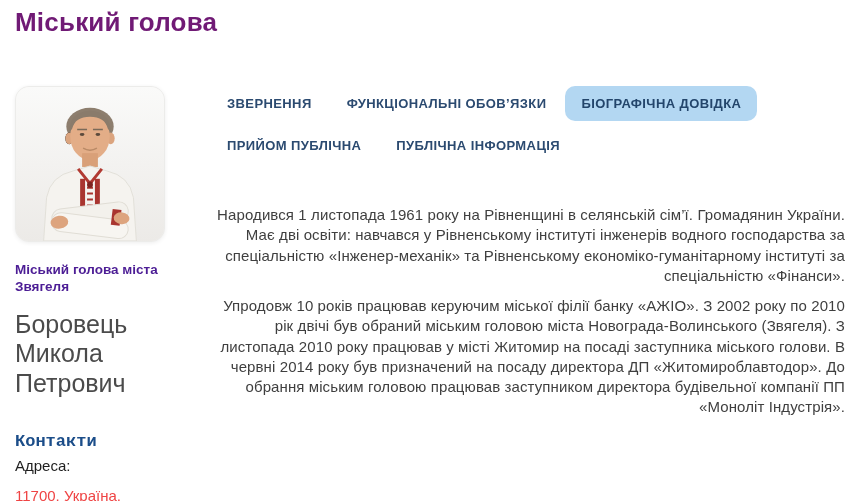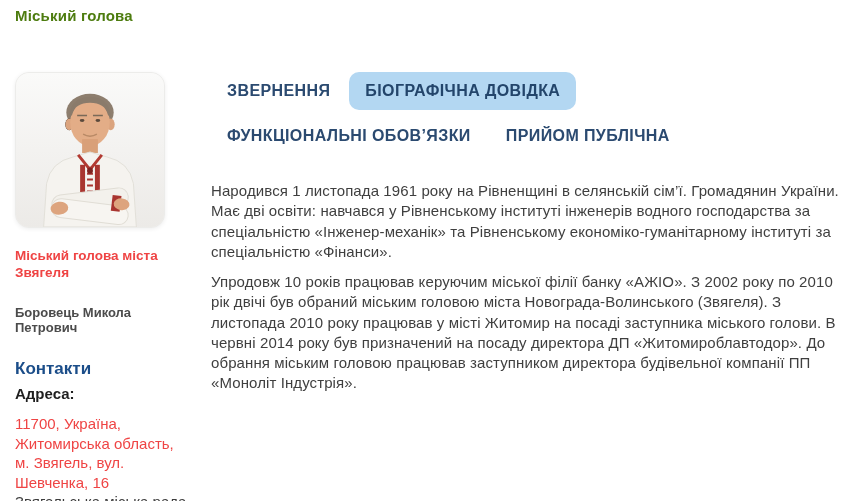--- a/index.html
+++ b/index.html
@@ -4,63 +4,63 @@
 <style>
   * { margin:0; padding:0; box-sizing:border-box; }
   html,body { background:#ffffff; }
   body {
     width:859px; height:501px; overflow:hidden;
     font-family:"Liberation Sans","DejaVu Sans",sans-serif;
     color:#3f3f3f;
   }
   .page { padding:7px 14px 0 15px; }
   .page-title {
-    font-size:15px; font-weight:bold; color:#4d7c0f;
+    font-size:26px; font-weight:bold; color:#701a75;
     letter-spacing:0.2px; margin-bottom:48px;
   }
   .layout { display:flex; align-items:flex-start; }
 
   
   .left-col { width:177px; flex-shrink:0; }
   .photo-card {
     width:150px; height:156px; border-radius:14px;
     border:1px solid #ececea; overflow:hidden; background:#f6f5f3;
     box-shadow:0 1px 4px rgba(0,0,0,0.07);
   }
   .photo-card svg { display:block; width:100%; height:100%; }
   .photo-caption {
     margin-top:20px; width:160px;
-    font-size:13.5px; font-weight:bold; color:#ef4444; line-height:1.25;
+    font-size:13.5px; font-weight:bold; color:#4c1d95; line-height:1.25;
   }
   .person-name {
-    margin-top:23px; width:172px;
-    font-size:13px; font-weight:700; color:#4b4b4b; line-height:1.18;
+    margin-top:14px; width:172px;
+    font-size:25px; font-weight:400; color:#4b4b4b; line-height:1.18;
   }
   .contacts-heading {
-    margin-top:24px; font-size:17px; font-weight:bold; color:#1b4d89;
+    margin-top:34px; font-size:17px; font-weight:bold; color:#1b4d89;font-family:Liberation Mono, monospace;
   }
   .address-label {
-    margin-top:6px; font-size:15px; font-weight:bold; color:#1f1f1f;
+    margin-top:6px; font-size:15px; font-weight:normal; color:#1f1f1f;
   }
   .address-text {
     margin-top:12px; width:168px;
     font-size:15px; color:#ef4444; line-height:1.3;
   }
   .org-text { width:172px; font-size:15px; color:#3d3d3d; line-height:1.3; }
 
   
   .main-col { flex:1; margin-left:19px; max-width:642px; }
   .tabs { display:flex; flex-wrap:wrap; row-gap:7px; column-gap:3px; }
   .tab {
-    font-size:16px; font-weight:bold; color:#2b4a70;
+    font-size:13px; font-weight:bold; color:#2b4a70;
     letter-spacing:0.4px; padding:10px 16px; border-radius:10px;
     cursor:pointer; white-space:nowrap; background:transparent;
   }
   .tab.active { background:#b3d7f2; color:#23456b; }
-  .bio { margin-top:26px; }
+  .bio { margin-top:42px;text-align:right; }
   .bio p {
     font-size:15px; color:#3f3f3f; line-height:1.35;
     margin-bottom:10px; letter-spacing:0.1px;
   }
 </style>
 </head>
 <body>
 
 <div class="page">
   <h1 class="page-title">Міський голова</h1>
@@ -118,23 +118,24 @@
       <div class="person-name">Боровець Микола Петрович</div>
       <div class="contacts-heading">Контакти</div>
       <div class="address-label">Адреса:</div>
       <div class="address-text">11700, Україна, Житомирська область, м. Звягель, вул. Шевченка, 16</div>
       <div class="org-text">Звягельська міська рада</div>
     </div>
 
     <div class="main-col">
       <div class="tabs">
         <div class="tab">ЗВЕРНЕННЯ</div>
+        <div class="tab">ФУНКЦІОНАЛЬНІ ОБОВ’ЯЗКИ</div>
         <div class="tab active">БІОГРАФІЧНА ДОВІДКА</div>
-        <div class="tab">ФУНКЦІОНАЛЬНІ ОБОВ’ЯЗКИ</div>
         <div class="tab">ПРИЙОМ ПУБЛІЧНА</div>
+        <div class="tab">ПУБЛІЧНА ІНФОРМАЦІЯ</div>
       </div>
 
       <div class="bio">
         <p>Народився 1 листопада 1961 року на Рівненщині в селянській сім’ї. Громадянин України. Має дві освіти: навчався у Рівненському інституті інженерів водного господарства за спеціальністю «Інженер-механік» та Рівненському економіко-гуманітарному інституті за спеціальністю «Фінанси».</p>
         <p>Упродовж 10 років працював керуючим міської філії банку «АЖІО». З 2002 року по 2010 рік двічі був обраний міським головою міста Новограда-Волинського (Звягеля). З листопада 2010 року працював у місті Житомир на посаді заступника міського голови. В червні 2014 року був призначений на посаду директора ДП «Житомироблавтодор». До обрання міським головою працював заступником директора будівельної компанії ПП «Моноліт Індустрія».</p>
       </div>
     </div>
 
   </div>
 </div>

